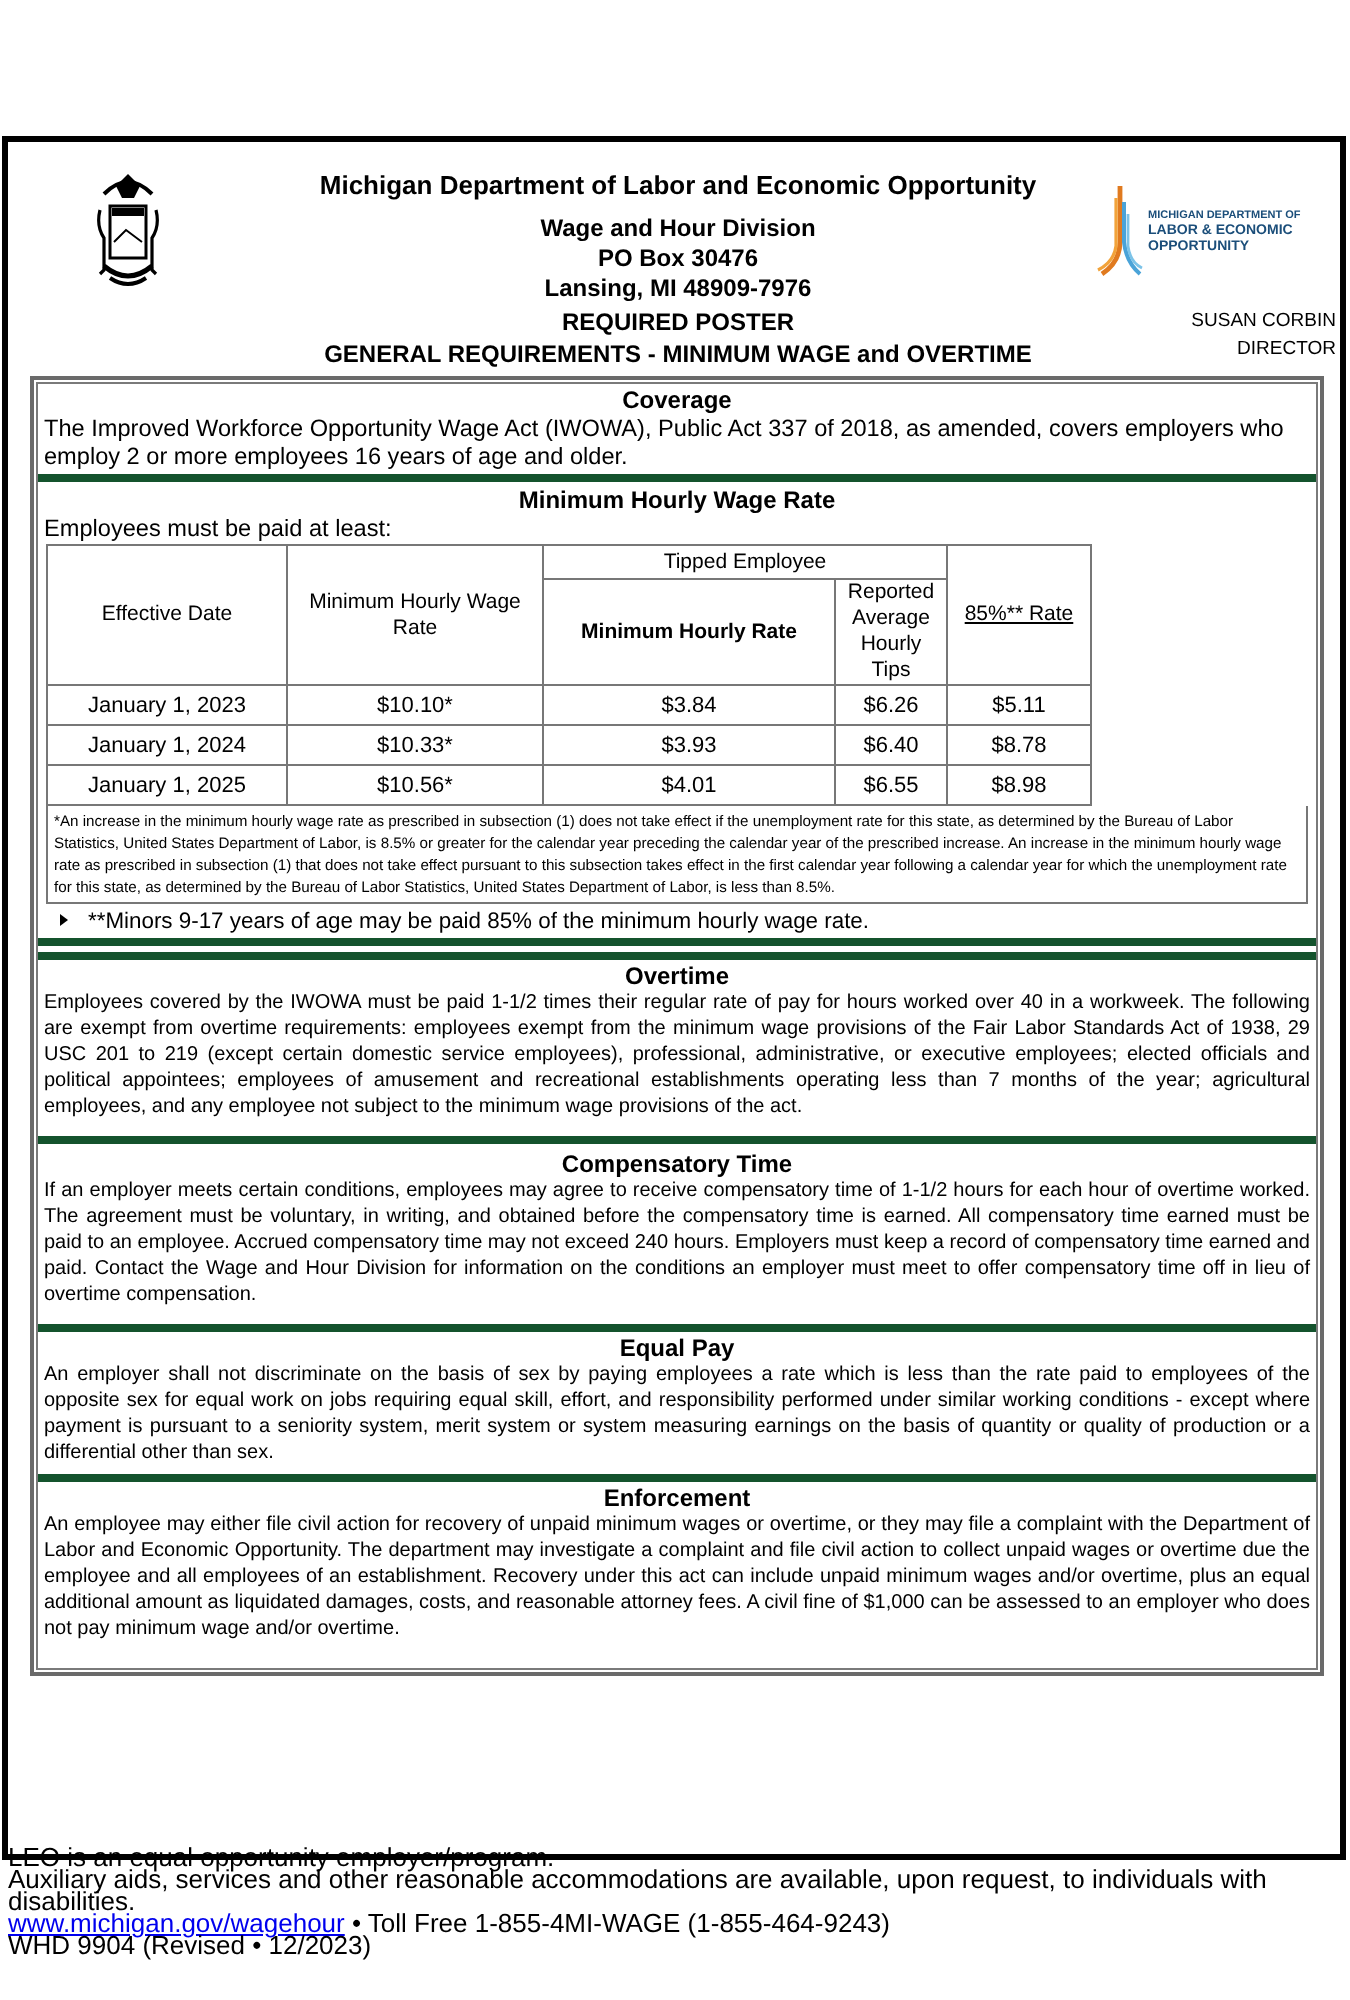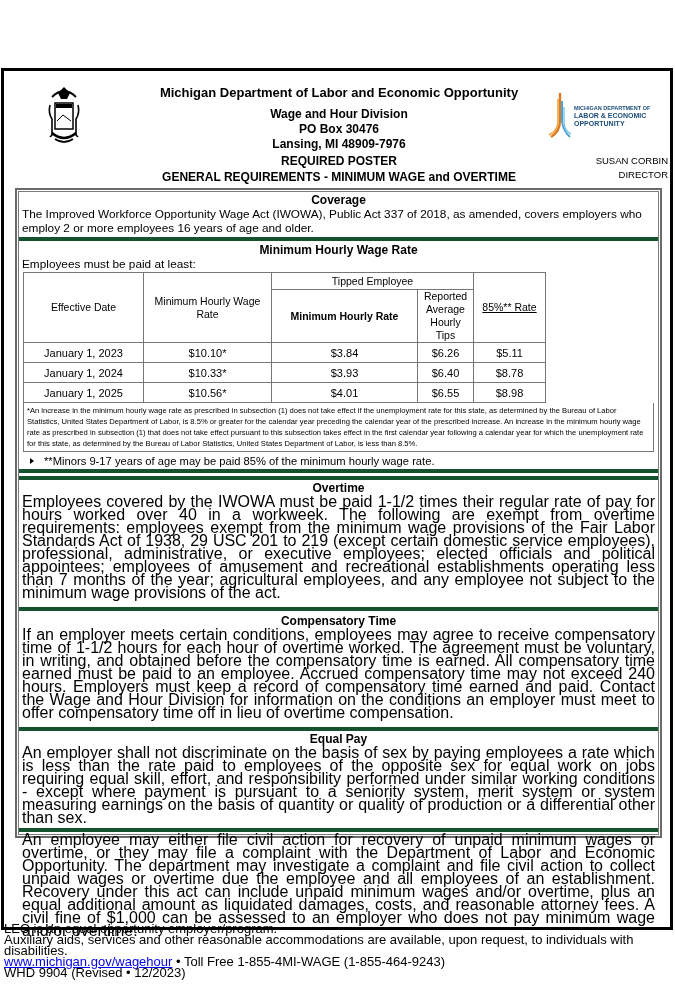--- a/index.html
+++ b/index.html
@@ -26,21 +26,21 @@
 
   
   .box {
     position: absolute; left: 11px; top: 117px; width: 647px; height: 650px;
     border: 2px solid #6a6a6a; padding: 1px;
   }
   .inner { border: 1px solid #7a7a7a; height: 100%; }
   .sec { border-bottom: 4px solid #14532d; padding: 1px 3px 2px 3px; }
   .sec:last-child { border-bottom: none; }
   .sec-title { text-align: center; font-weight: bold; font-size: 12px; line-height: 14px; }
-  .sec-text { font-size: 16px; line-height: 13px; text-align: justify; }
+  .sec-text { font-size: 10px; line-height: 13px; text-align: justify; }
   .sec-text.left { text-align: left; }
   .narrow { font-size: 10.5px; letter-spacing: -0.25px; }
 
   table.wage { border-collapse: collapse; width: 523px; margin: 1px 0 0 1px; font-size: 10.5px; }
   table.wage td, table.wage th { border: 1px solid #777; text-align: center; font-weight: normal; padding: 0 2px; }
   table.wage th { height: 17px; line-height: 13px; }
   table.wage td { height: 20px; font-size: 11px; }
   .fn { font-size: 7.6px; line-height: 11px; padding: 2px 3px; border: 1px solid #777; border-top: none; margin: 0 0 0 1px; width: 631px; }
   .minors { font-size: 11.2px; line-height: 14px; padding: 2px 6px 1px 8px; }
   .minors .tri { display: inline-block; width: 0; height: 0; border-left: 4px solid #000; border-top: 3px solid transparent; border-bottom: 3px solid transparent; margin-right: 10px; vertical-align: 1px; }
@@ -158,20 +158,21 @@
         <div class="sec-title">Compensatory Time</div>
         <div class="sec-text">If an employer meets certain conditions, employees may agree to receive compensatory time of 1-1/2 hours for each hour of overtime worked. The agreement must be voluntary, in writing, and obtained before the compensatory time is earned. All compensatory time earned must be paid to an employee. Accrued compensatory time may not exceed 240 hours. Employers must keep a record of compensatory time earned and paid. Contact the Wage and Hour Division for information on the conditions an employer must meet to offer compensatory time off in lieu of overtime compensation.</div>
       </div>
 
       <div class="sec" style="padding-bottom:4px;">
         <div class="sec-title">Equal Pay</div>
         <div class="sec-text">An employer shall not discriminate on the basis of sex by paying employees a rate which is less than the rate paid to employees of the opposite sex for equal work on jobs requiring equal skill, effort, and responsibility performed under similar working conditions - except where payment is pursuant to a seniority system, merit system or system measuring earnings on the basis of quantity or quality of production or a differential other than sex.</div>
       </div>
 
       <div class="sec">
+        <div class="sec-title">Enforcement</div>
         <div class="sec-text">An employee may either file civil action for recovery of unpaid minimum wages or overtime, or they may file a complaint with the Department of Labor and Economic Opportunity. The department may investigate a complaint and file civil action to collect unpaid wages or overtime due the employee and all employees of an establishment. Recovery under this act can include unpaid minimum wages and/or overtime, plus an equal additional amount as liquidated damages, costs, and reasonable attorney fees. A civil fine of $1,000 can be assessed to an employer who does not pay minimum wage and/or overtime.</div>
       </div>
 
     </div>
   </div>
 
   <div class="footer">
     <div>LEO is an equal opportunity employer/program.</div>
     <div>Auxiliary aids, services and other reasonable accommodations are available, upon request, to individuals with disabilities.</div>
     <div><a>www.michigan.gov/wagehour</a><span> • Toll Free 1-855-4MI-WAGE (1-855-464-9243)</span></div>

